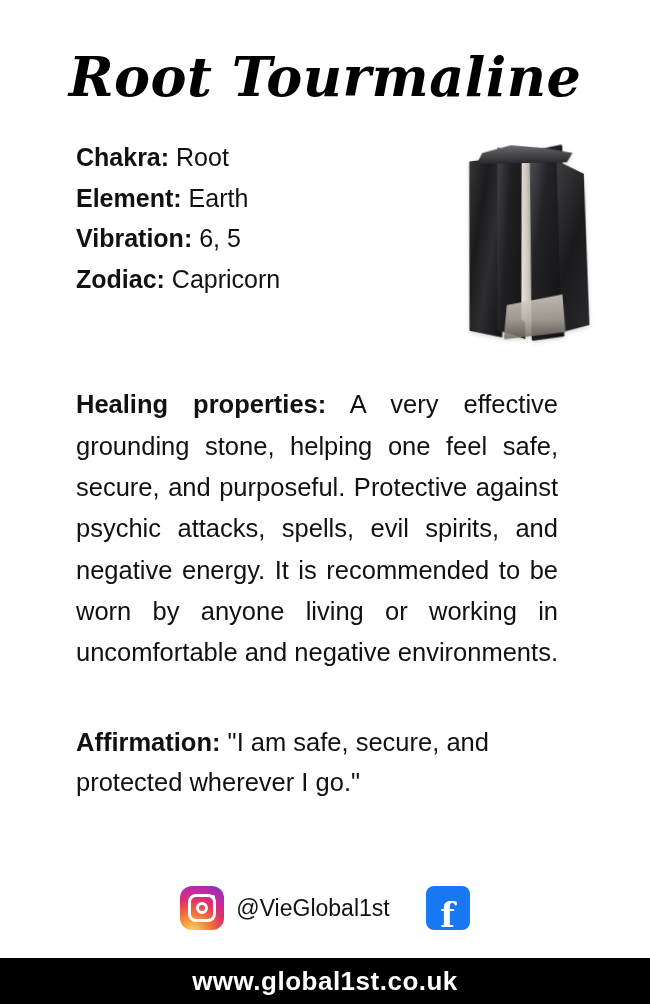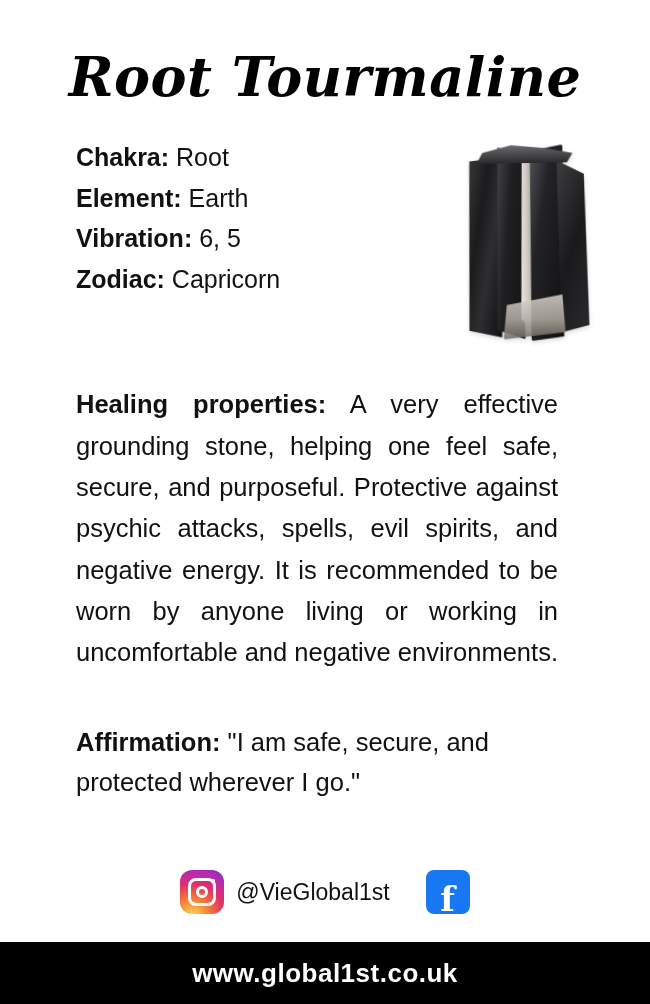--- a/index.html
+++ b/index.html
@@ -188,21 +188,21 @@
     font-size: 34px;
     display: flex;
     align-items: flex-end;
     justify-content: center;
     line-height: 1;
     overflow: hidden;
   }
   .fb-icon span { transform: translateY(2px); }
 
   .footer {
-    height: 62px;
+    height: 46px;
     background: #000000;
     color: #ffffff;
     display: flex;
     align-items: center;
     justify-content: center;
     font-size: 26px;
     font-weight: 700;
     letter-spacing: 0.5px;
   }
 </style>

